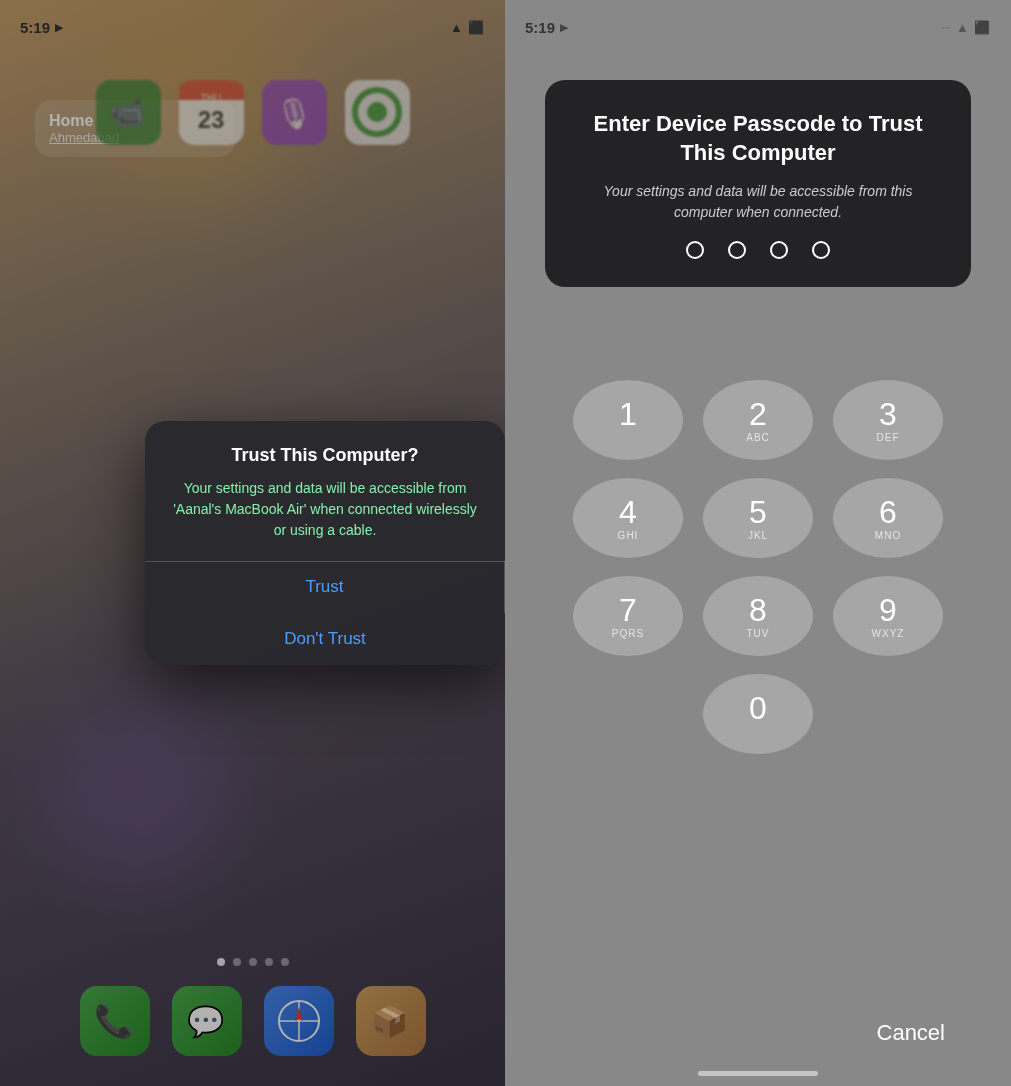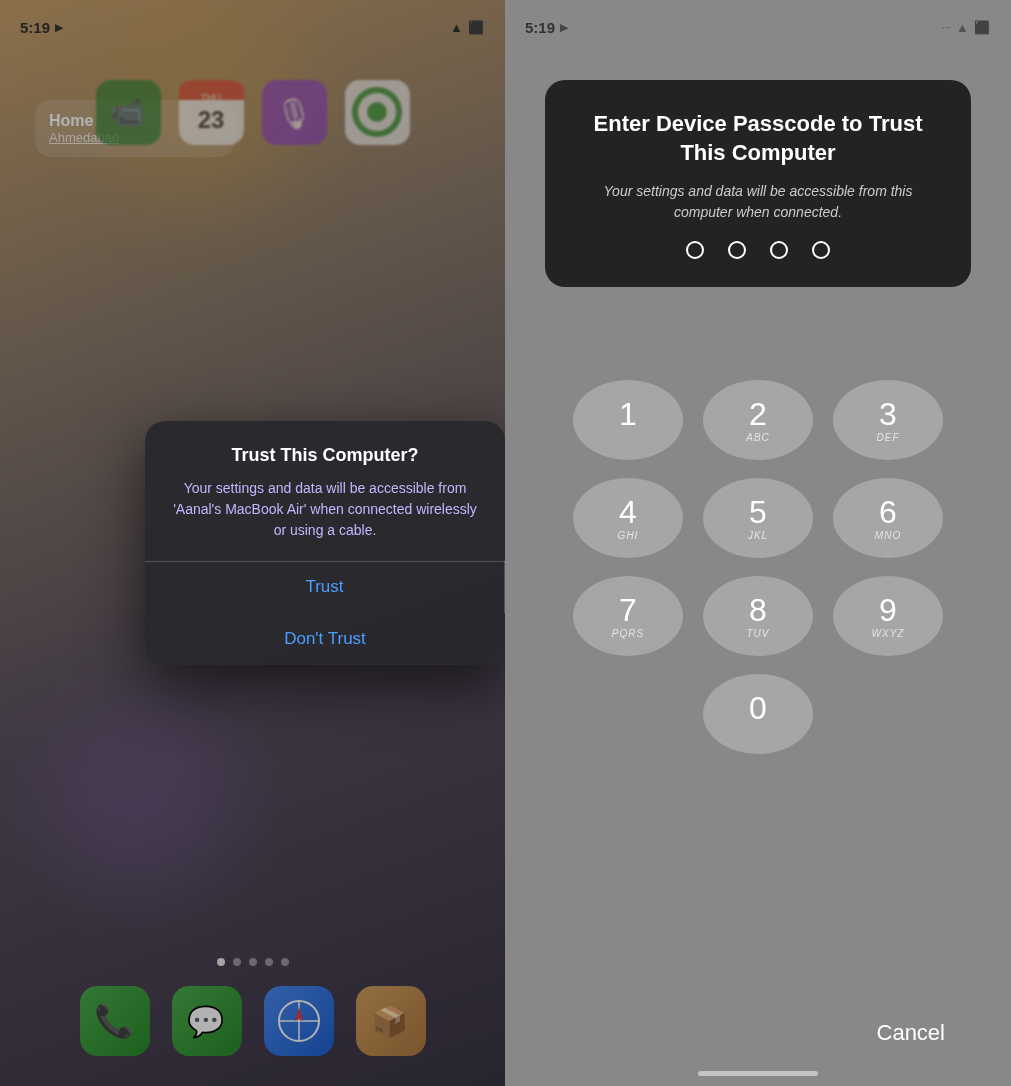--- a/index.html
+++ b/index.html
@@ -100,21 +100,21 @@
 
     .alert-title {
       font-size: 18px;
       font-weight: 700;
       color: #ffffff;
       margin-bottom: 12px;
     }
 
     .alert-message {
       font-size: 14px;
-      color: #c4b5fd;
+      color: #86efac;
       line-height: 1.5;
     }
 
     .alert-divider-h {
       height: 0.5px;
       background: rgba(255,255,255,0.2);
     }
 
     .alert-buttons {
       display: flex;
@@ -302,21 +302,20 @@
       font-weight: 300;
       color: #ffffff;
       line-height: 1;
     }
 
     .key-letters {
       font-size: 10px;
       color: rgba(255,255,255,0.7);
       letter-spacing: 1px;
       margin-top: 2px;
-      font-style: italic;
     }
 
     .cancel-btn {
       position: absolute;
       bottom: 40px;
       right: 66px;
       font-size: 22px;
       color: #ffffff;
       cursor: pointer;
       z-index: 10;

